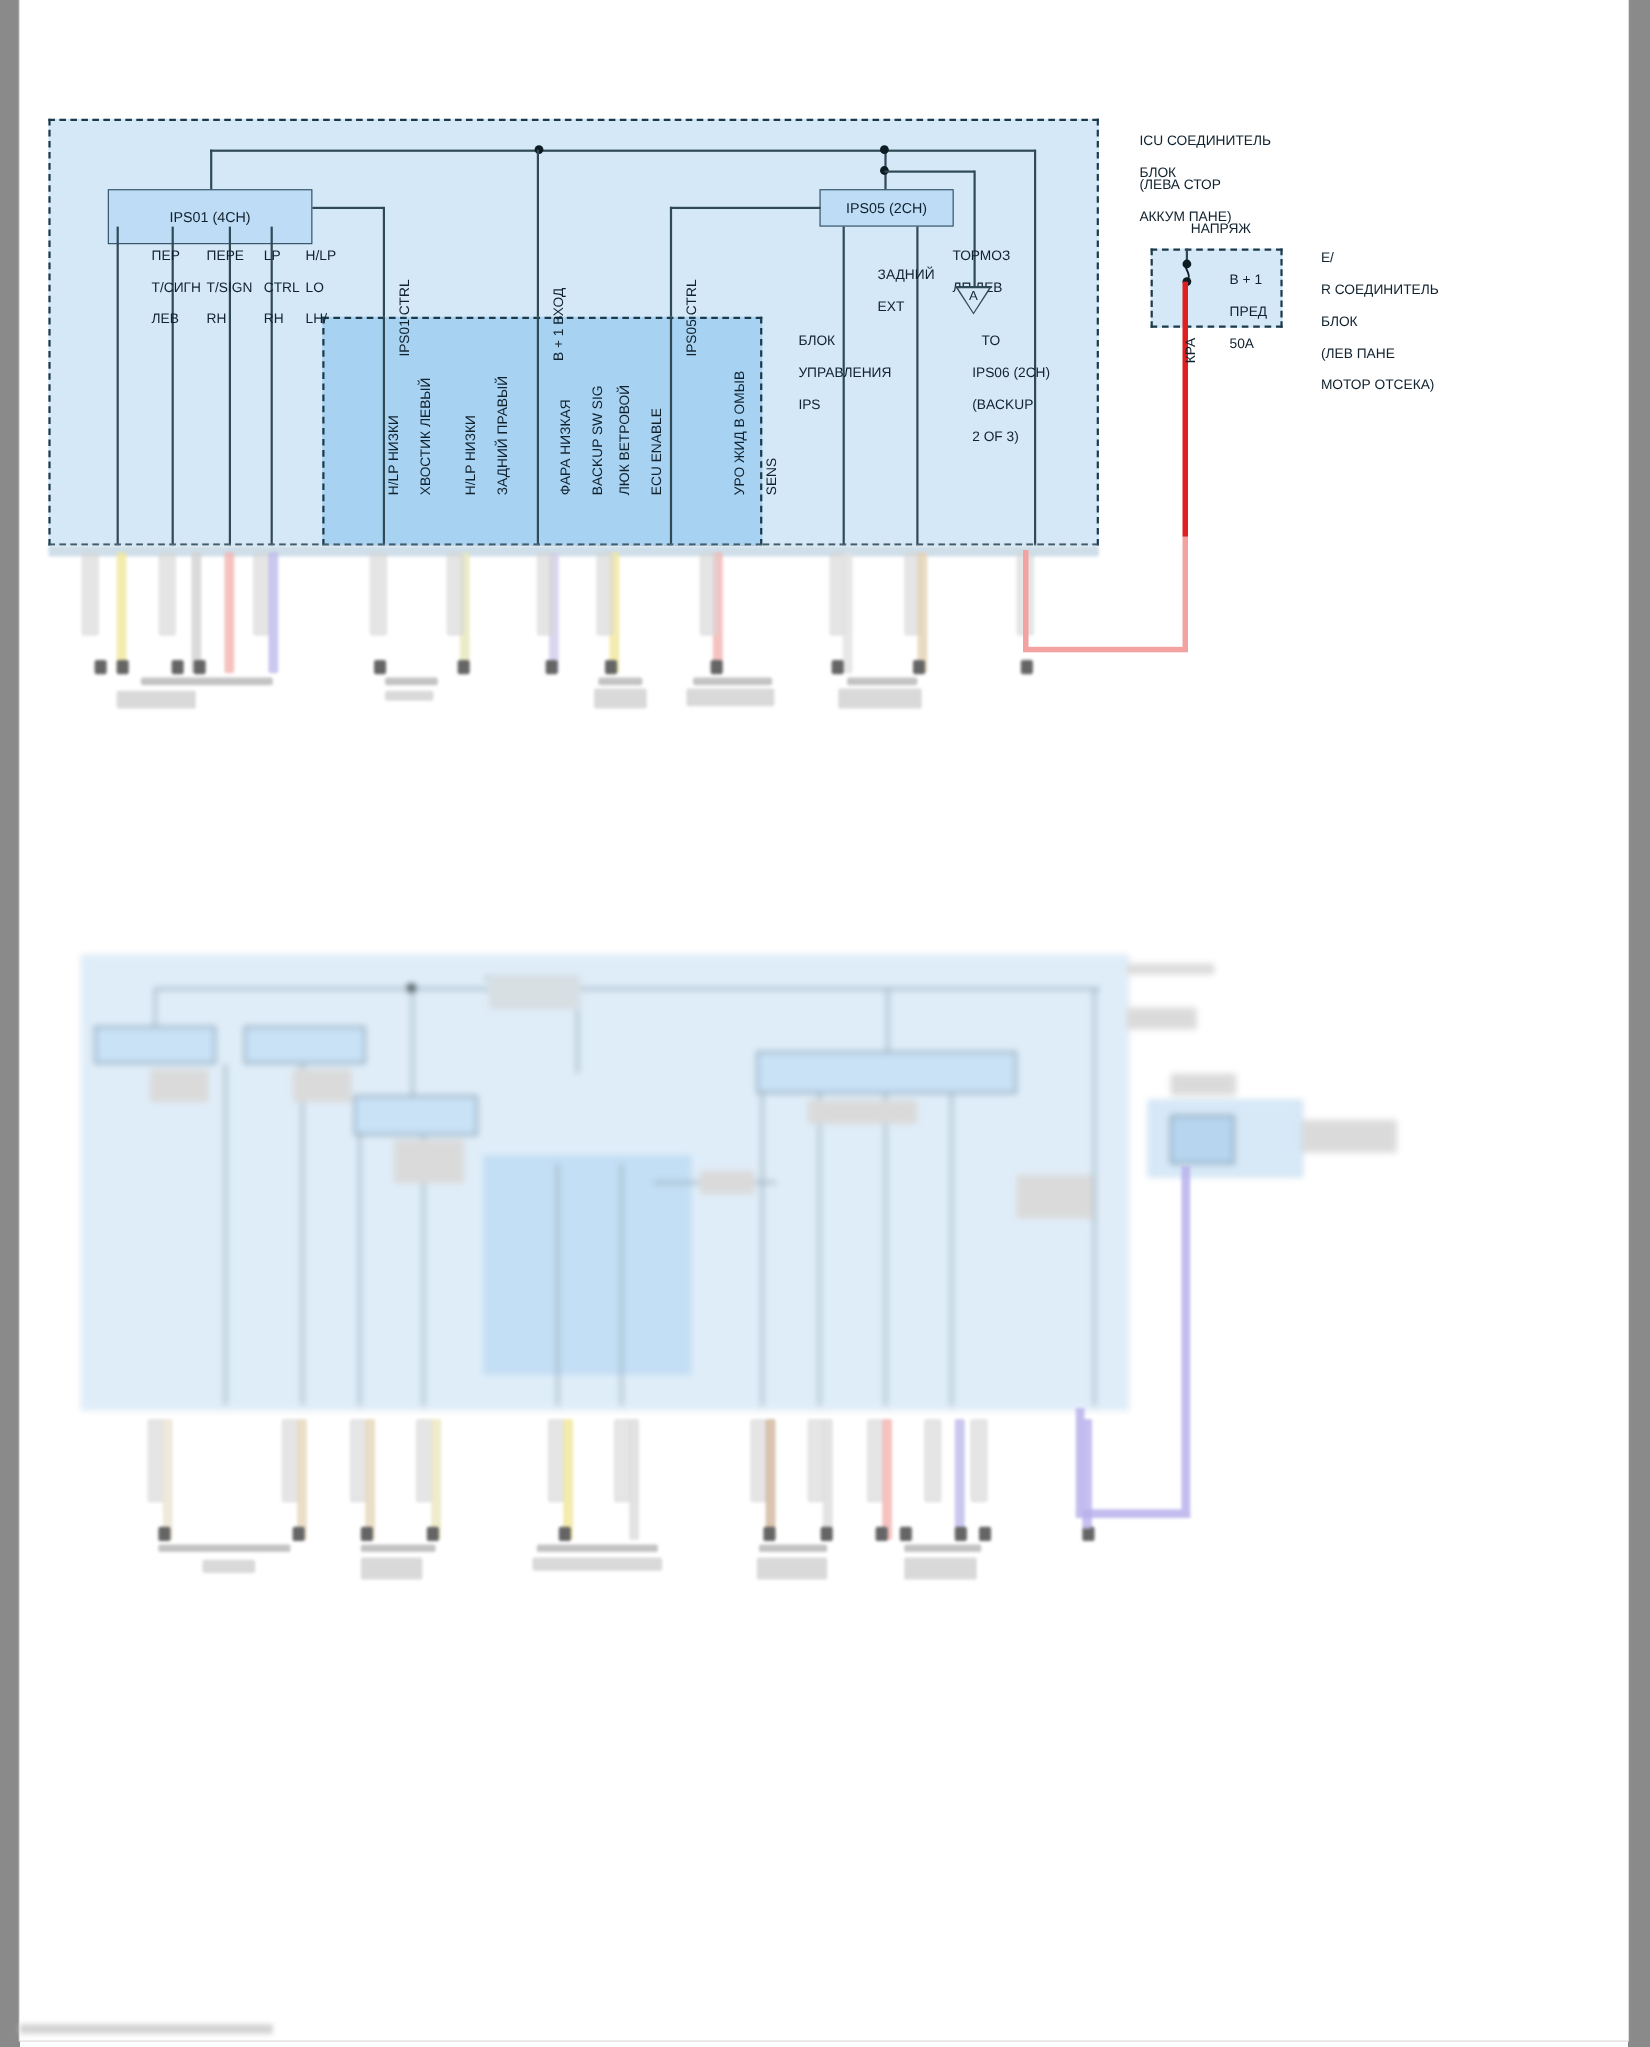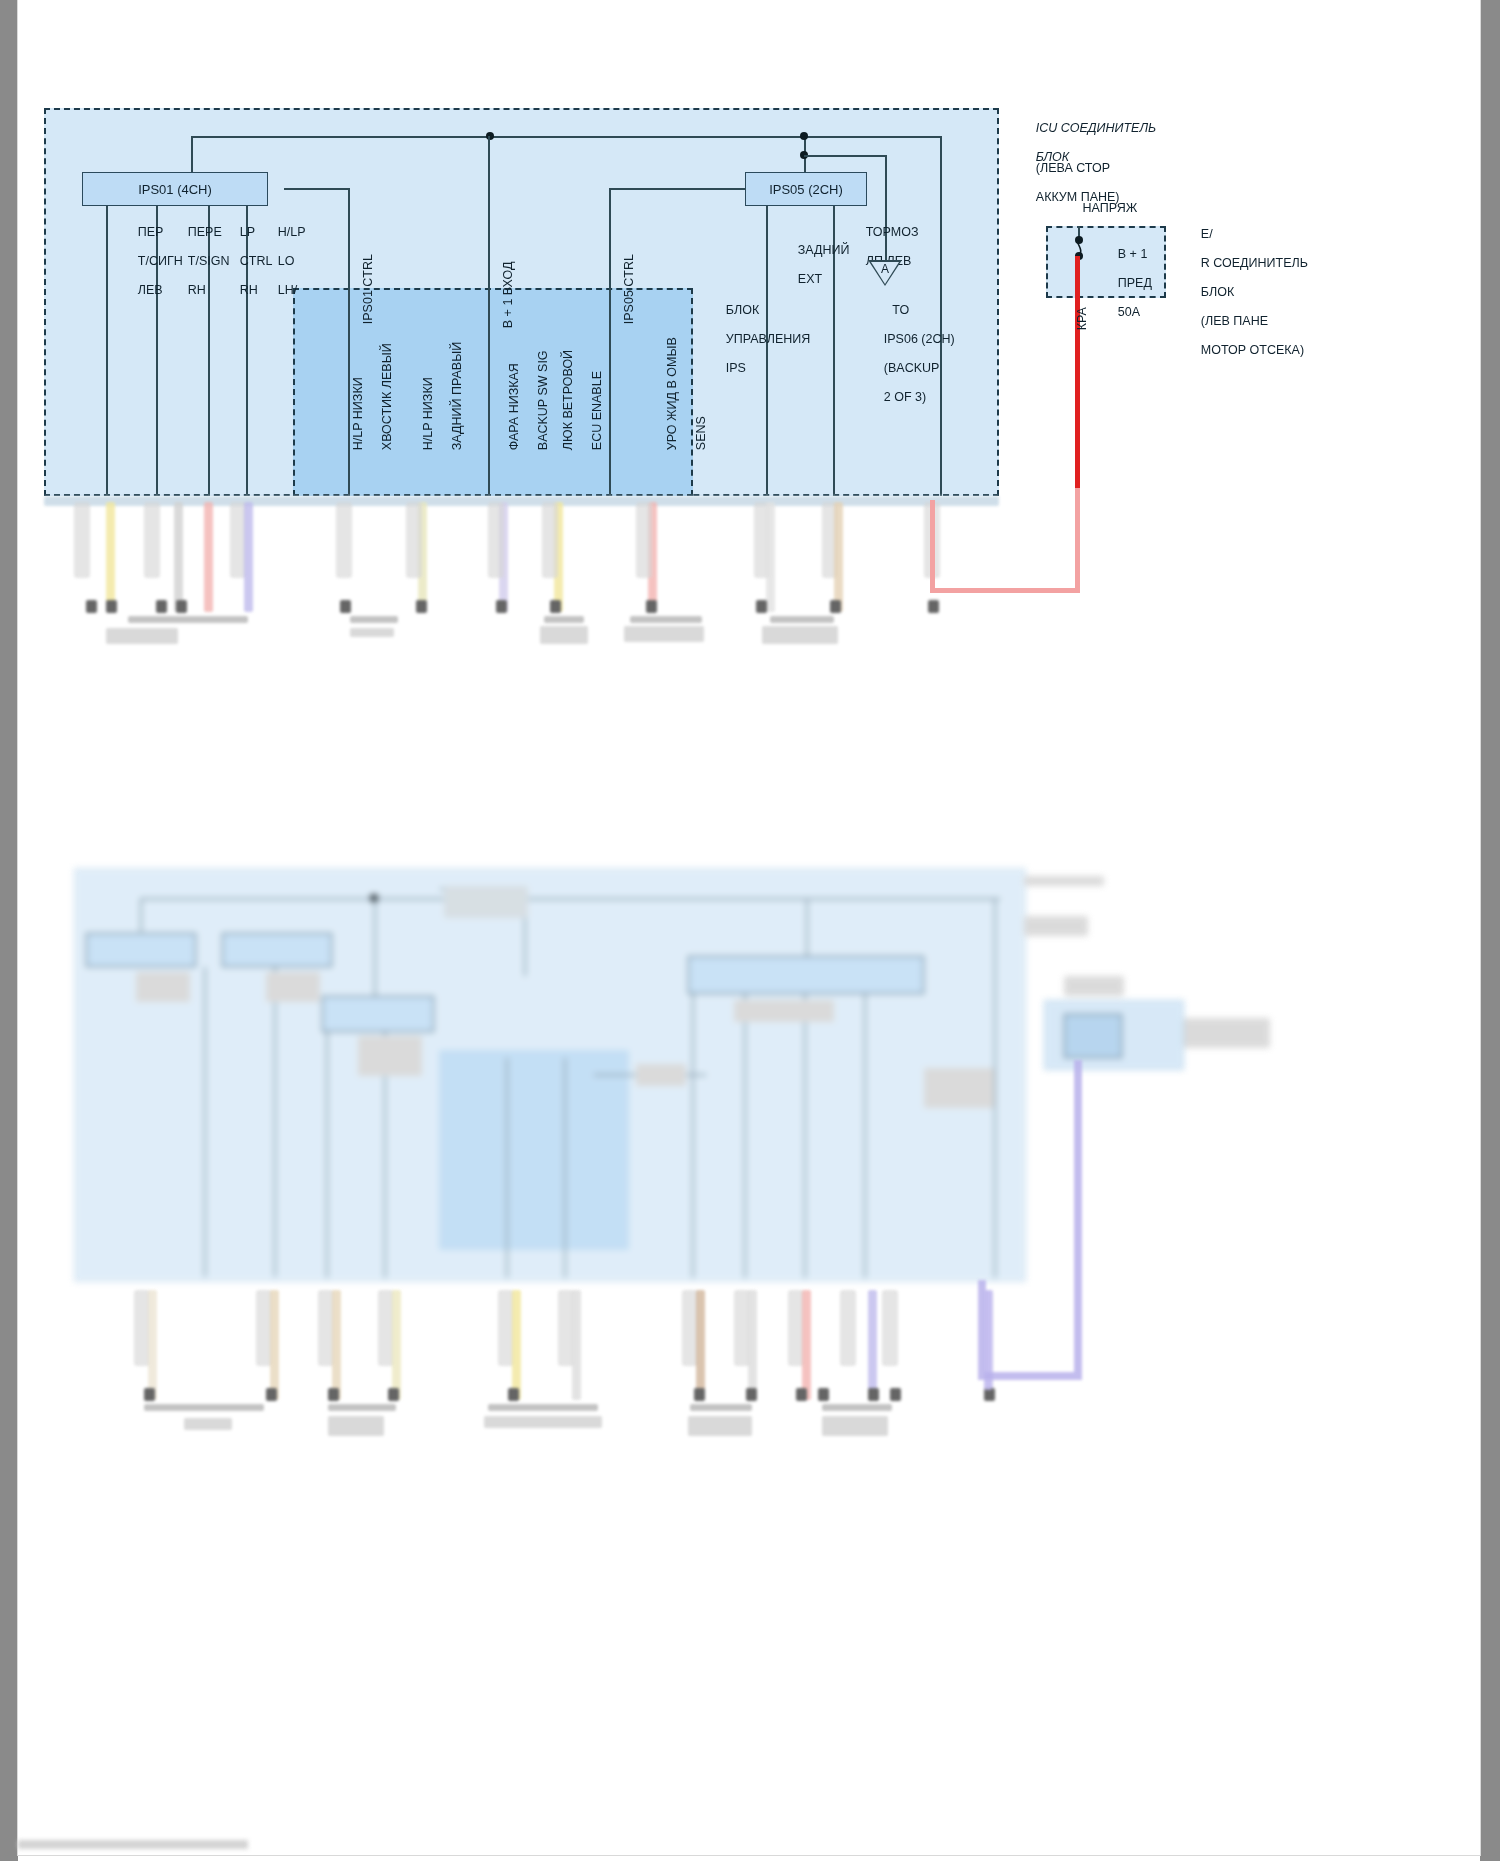--- a/index.html
+++ b/index.html
@@ -55,21 +55,21 @@
 
 <div id="page">
   <div id="sheet">
 
     <div>
 
       <div class="dashbox" style="left:26px;top:108px;width:955px;height:388px;"></div>
 
       <div class="dashbox inner" style="left:275px;top:288px;width:400px;height:208px;"></div>
 
-      <div class="solidbox" style="left:64px;top:172px;width:186px;height:34px;">
+      <div class="solidbox" style="left:80px;top:172px;width:186px;height:50px;">
         <span>IPS01 (4CH)</span>
       </div>
       <div class="solidbox" style="left:727px;top:172px;width:122px;height:34px;">
         <span>IPS05 (2CH)</span>
       </div>
 
       <div class="wire wh" style="left:173px;top:136px;width:750px;"></div>
       <div class="wire wv" style="left:173px;top:136px;height:36px;"></div>
       <div class="wire wv" style="left:786px;top:136px;height:36px;"></div>
       <div class="wire wv" style="left:922px;top:136px;height:360px;"></div>
@@ -135,21 +135,21 @@
         <span>(BACKUP</span><br>
         <span>2 OF 3)</span>
       </div>
 
       <div class="lbl" style="left:680px;top:288px;">
         <span>БЛОК</span><br>
         <span>УПРАВЛЕНИЯ</span><br>
         <span>IPS</span>
       </div>
 
-      <div class="lbl" style="left:990px;top:106px;font-style:italic;">
+      <div class="lbl" style="left:990px;top:106px;">
         <span>ICU СОЕДИНИТЕЛЬ</span><br>
         <span>БЛОК</span>
       </div>
       <div class="lbl" style="left:990px;top:146px;">
         <span>(ЛЕВА СТОР</span><br>
         <span>АККУМ ПАНЕ)</span>
       </div>
 
       <div class="vlbl" style="left:328px;top:352px;">
         <span>IPS01 CTRL</span>

